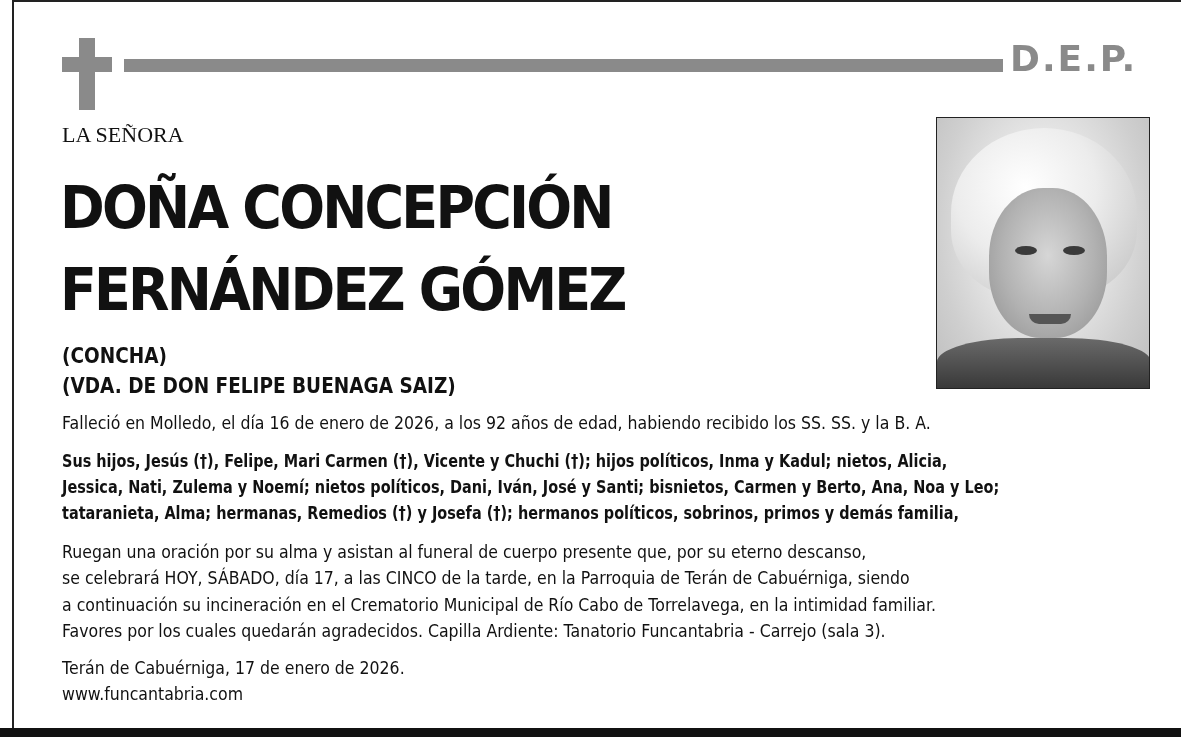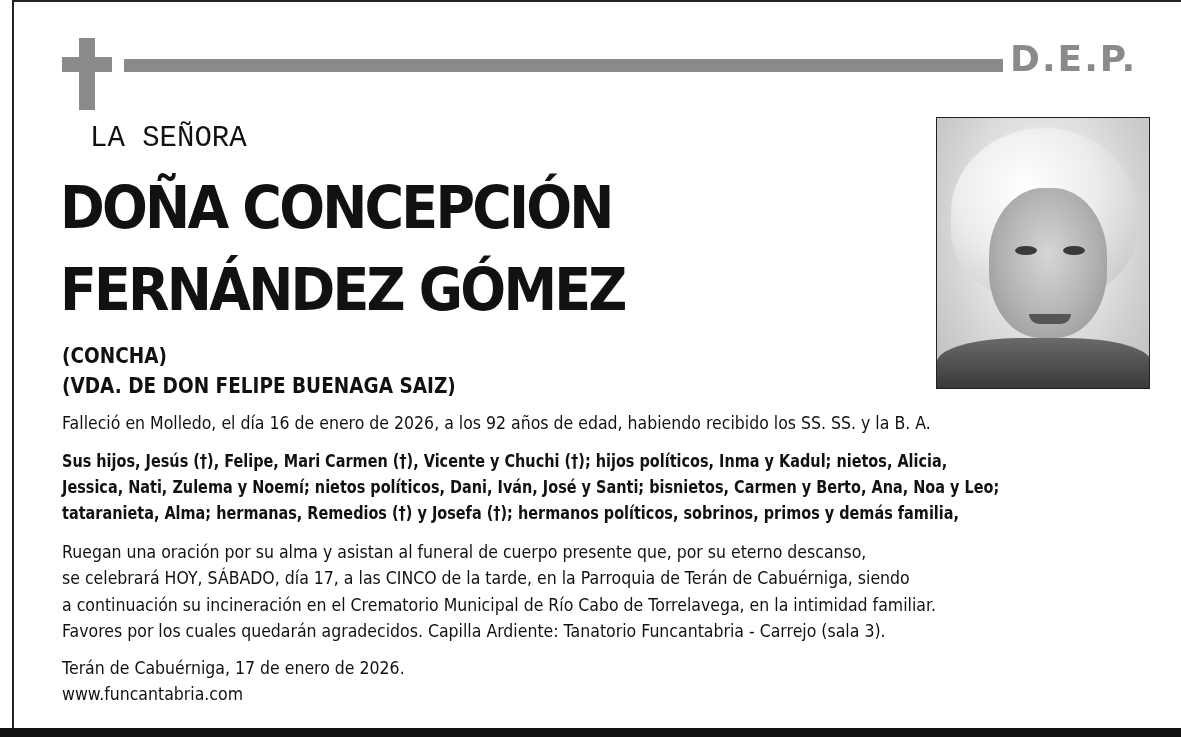--- a/index.html
+++ b/index.html
@@ -26,22 +26,22 @@
     }
 
     .dep {
       position: absolute; left: 996px; top: 36px;
       font-family: "DejaVu Sans", sans-serif; font-weight: bold; font-size: 36px;
       color: #8a8a8a; letter-spacing: 2px;
     }
 
     .honorific {
       position: absolute; left: 48px; top: 120px;
-      font-family: Liberation Mono, monospace;
-      font-size: 29px; color: #111; letter-spacing: 0px; margin-left: 28px;
+      font-family: Liberation Serif, serif;
+      font-size: 22px; color: #111; letter-spacing: 0px;
     }
 
     .name-line {
       position: absolute; left: 46px;
       font-family: "DejaVu Sans", sans-serif; font-weight: bold;
       font-size: 58px; color: #111; letter-spacing: -3px; white-space: nowrap;
       transform-origin: left top;
     }
     .name-1 { top: 172px; transform: scaleX(0.93); }
     .name-2 { top: 254px; transform: scaleX(0.93); }

